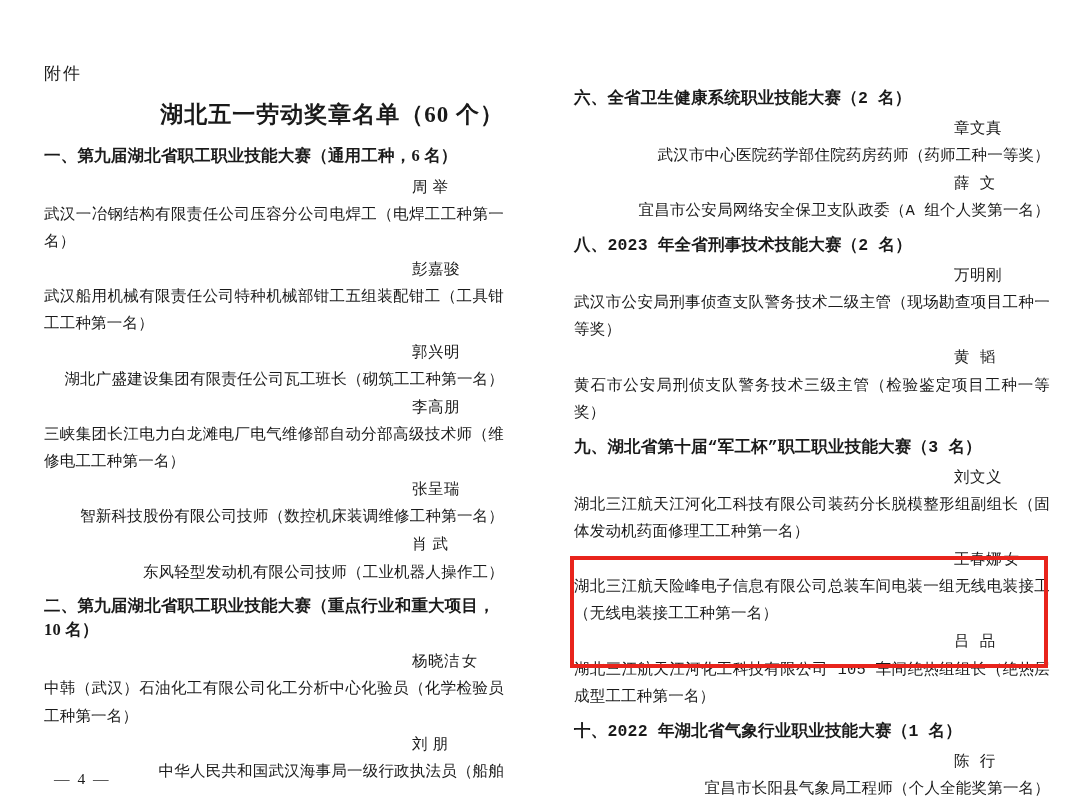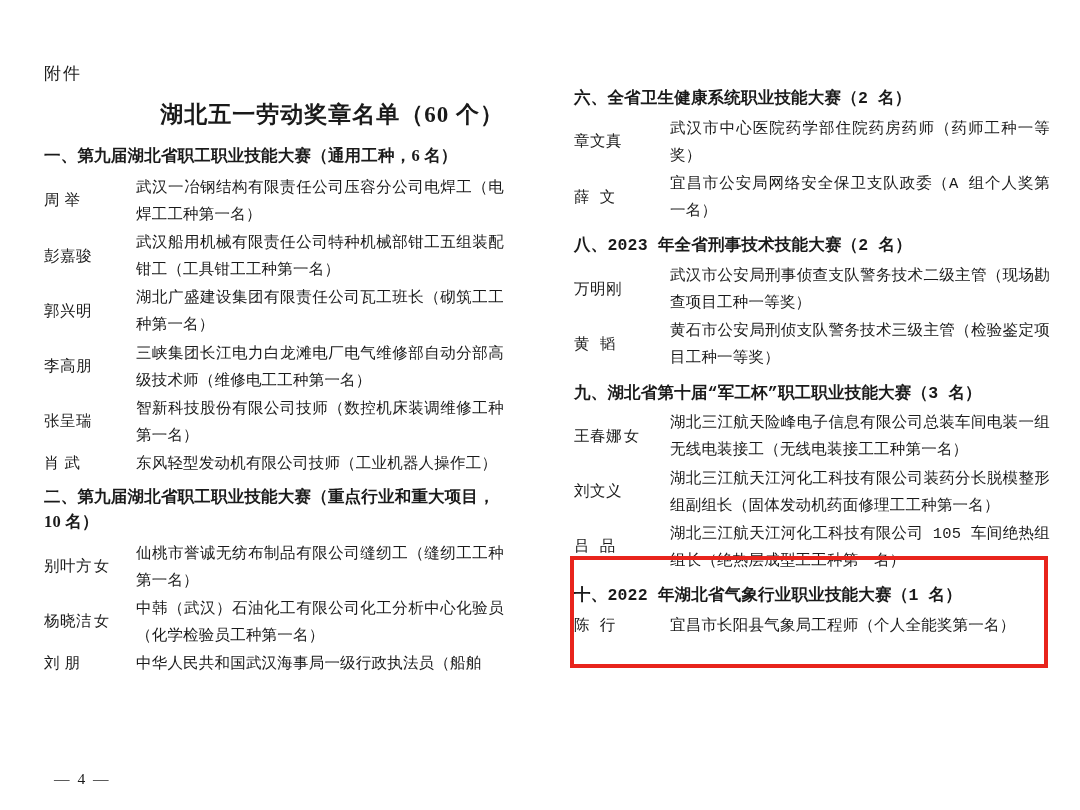--- a/index.html
+++ b/index.html
@@ -50,22 +50,22 @@
   }
   .section-head {
     font-size: 16.5px;
     font-weight: bold;
     margin: 9px 0 4px 0;
     letter-spacing: 0.2px;
     line-height: 1.5;
   }
   .entry {
     display: flex;
-    flex-direction: row;
-    align-items: center;
+    flex-direction: column;
+    align-items: flex-end;
     margin: 0 0 1px 0;
   }
   .entry-name {
     flex: 0 0 auto;
     font-size: 15.5px;
     line-height: 1.75;
     white-space: nowrap;
     letter-spacing: 0.5px;
   }
   .col-left .entry-name { width: 92px; }
@@ -133,24 +133,20 @@
       </div>
       <div class="entry">
         <div class="entry-name">肖  武</div>
         <div class="entry-desc">东风轻型发动机有限公司技师（工业机器人操作工）</div>
       </div>
     </div>
 
     <div>
       <div class="section-head">二、第九届湖北省职工职业技能大赛（重点行业和重大项目，10 名）</div>
       <div class="entry">
-        <div class="entry-name"><span>别叶方</span><span class="entry-gender">女</span></div>
-        <div class="entry-desc">仙桃市誉诚无纺布制品有限公司缝纫工（缝纫工工种第一名）</div>
-      </div>
-      <div class="entry">
         <div class="entry-name"><span>杨晓洁</span><span class="entry-gender">女</span></div>
         <div class="entry-desc">中韩（武汉）石油化工有限公司化工分析中心化验员（化学检验员工种第一名）</div>
       </div>
       <div class="entry">
         <div class="entry-name">刘  朋</div>
         <div class="entry-desc">中华人民共和国武汉海事局一级行政执法员（船舶</div>
       </div>
     </div>
 
     <div class="page-num">— 4 —</div>
@@ -181,28 +177,28 @@
       </div>
       <div class="entry">
         <div class="entry-name">黄  韬</div>
         <div class="entry-desc">黄石市公安局刑侦支队警务技术三级主管（检验鉴定项目工种一等奖）</div>
       </div>
     </div>
 
     <div>
       <div class="section-head">九、湖北省第十届“军工杯”职工职业技能大赛（3 名）</div>
       <div class="entry">
+        <div class="entry-name">刘文义</div>
+        <div class="entry-desc">湖北三江航天江河化工科技有限公司装药分长脱模整形组副组长（固体发动机药面修理工工种第一名）</div>
+      </div>
+      <div class="entry">
         <div class="entry-name"><span>王春娜</span><span class="entry-gender">女</span></div>
         <div class="entry-desc">湖北三江航天险峰电子信息有限公司总装车间电装一组无线电装接工（无线电装接工工种第一名）</div>
       </div>
       <div class="entry">
-        <div class="entry-name">刘文义</div>
-        <div class="entry-desc">湖北三江航天江河化工科技有限公司装药分长脱模整形组副组长（固体发动机药面修理工工种第一名）</div>
-      </div>
-      <div class="entry">
         <div class="entry-name">吕  品</div>
         <div class="entry-desc">湖北三江航天江河化工科技有限公司 105 车间绝热组组长（绝热层成型工工种第一名）</div>
       </div>
     </div>
 
     <div>
       <div class="section-head">十、2022 年湖北省气象行业职业技能大赛（1 名）</div>
       <div class="entry">
         <div class="entry-name">陈  行</div>
         <div class="entry-desc">宜昌市长阳县气象局工程师（个人全能奖第一名）</div>

